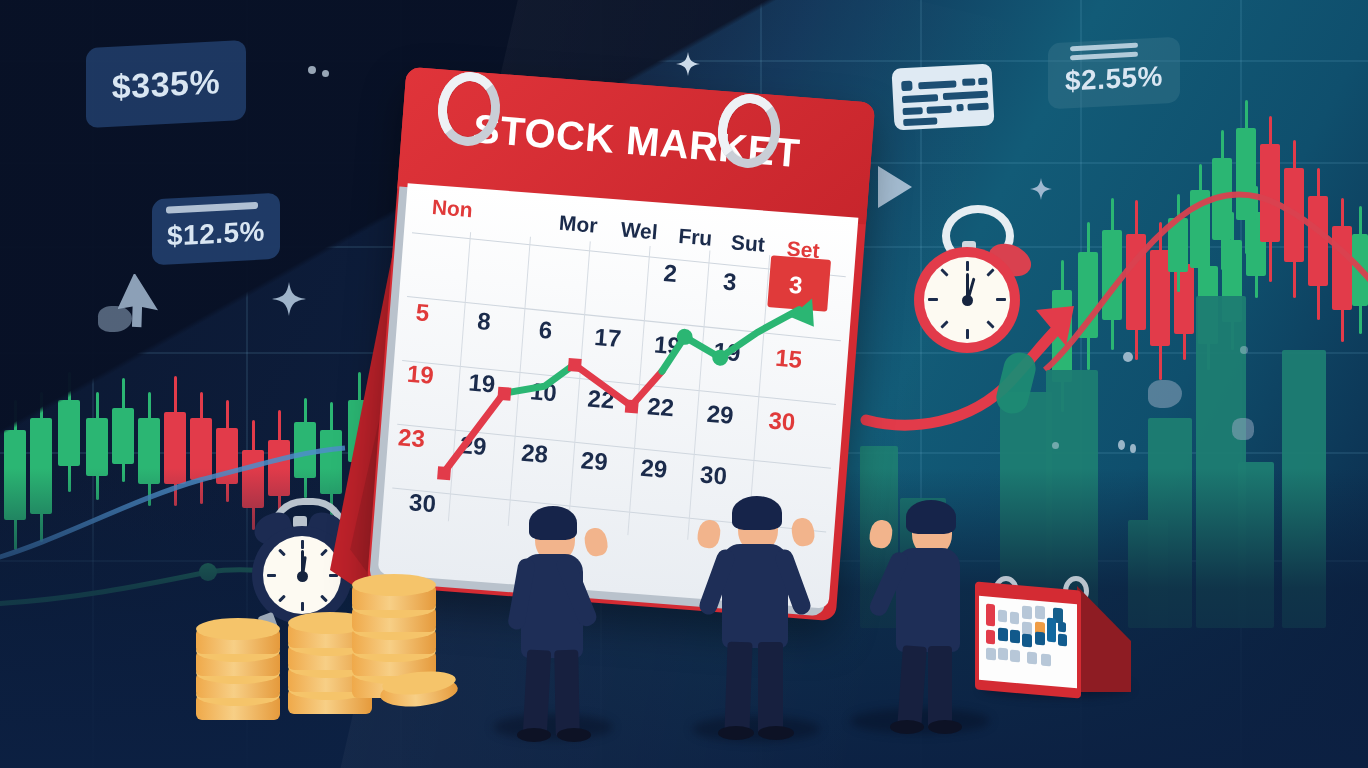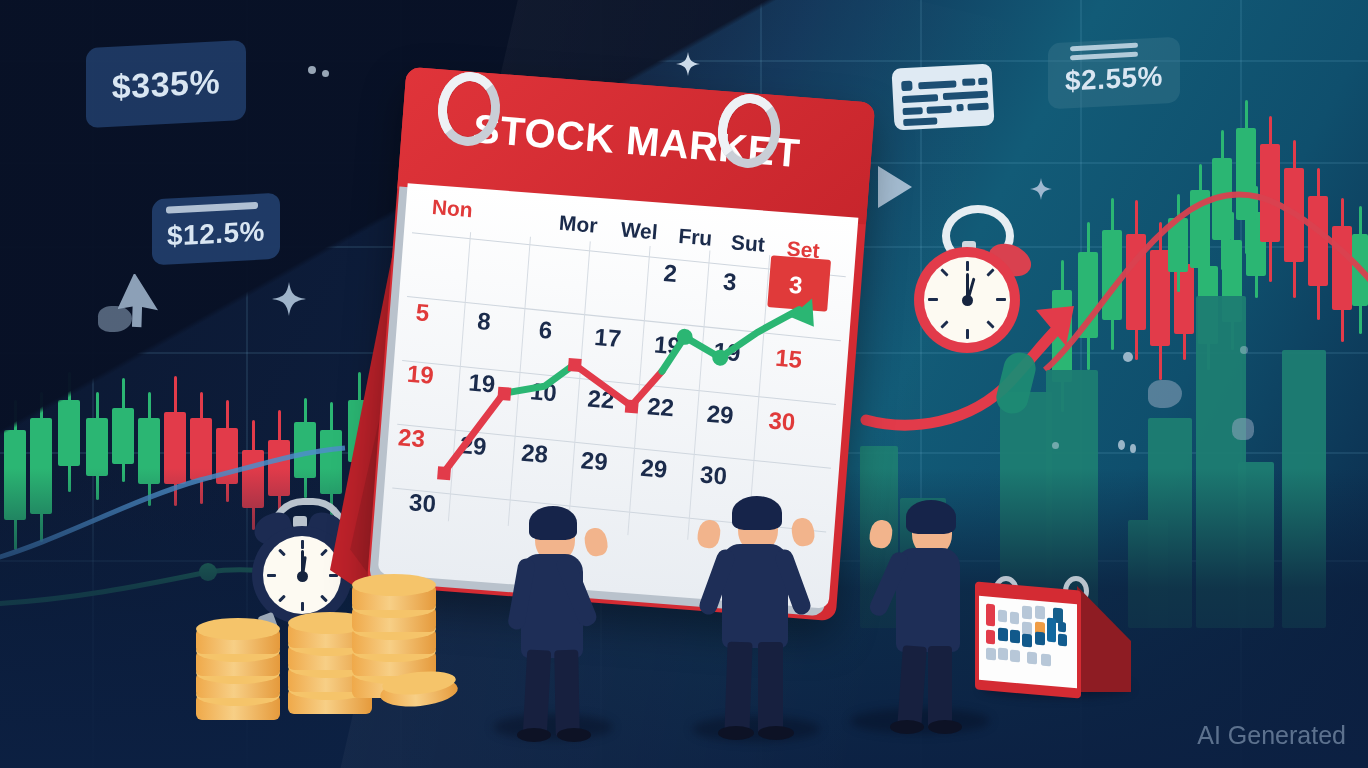--- a/index.html
+++ b/index.html
@@ -543,14 +543,13 @@
     <div class="mini-cell" style="left:57px;top:68px;width:10px;height:13px;background:#11598b;transform:skewY(5deg);"></div>
     <div class="mini-cell" style="left:70px;top:66px;width:10px;height:13px;background:#11598b;transform:skewY(5deg);"></div>
     <div class="mini-cell" style="left:93px;top:68px;width:9px;height:12px;background:#125c8f;transform:skewY(5deg);"></div>
     <div class="mini-cell" style="left:21px;top:82px;width:10px;height:12px;background:#b7c7d8;transform:skewY(5deg);"></div>
     <div class="mini-cell" style="left:33px;top:82px;width:10px;height:12px;background:#b7c7d8;transform:skewY(5deg);"></div>
     <div class="mini-cell" style="left:45px;top:84px;width:10px;height:12px;background:#b7c7d8;transform:skewY(5deg);"></div>
     <div class="mini-cell" style="left:62px;top:86px;width:10px;height:12px;background:#b7c7d8;transform:skewY(5deg);"></div>
     <div class="mini-cell" style="left:76px;top:88px;width:10px;height:12px;background:#b7c7d8;transform:skewY(5deg);"></div>
   </div>
 
-  <div class="watermark">AI Generated</div>
 </div>
 
 </body></html>

